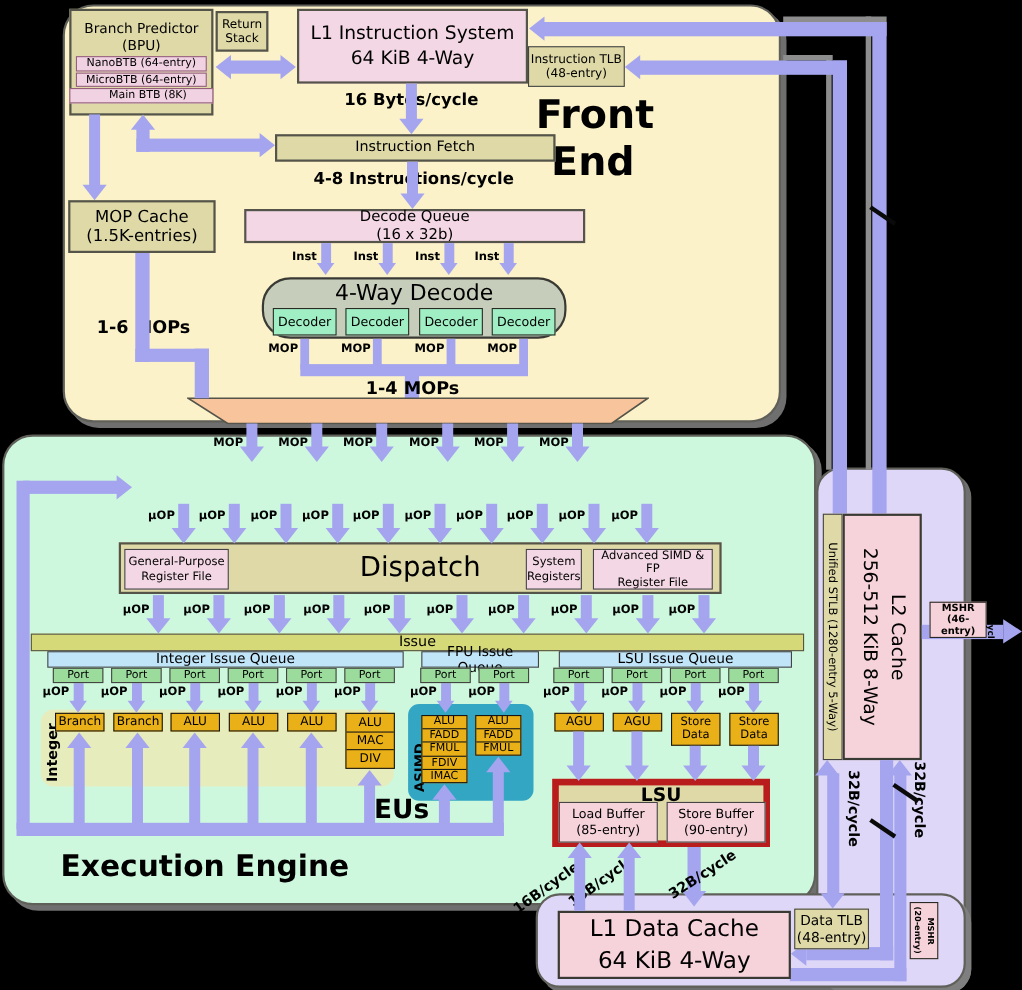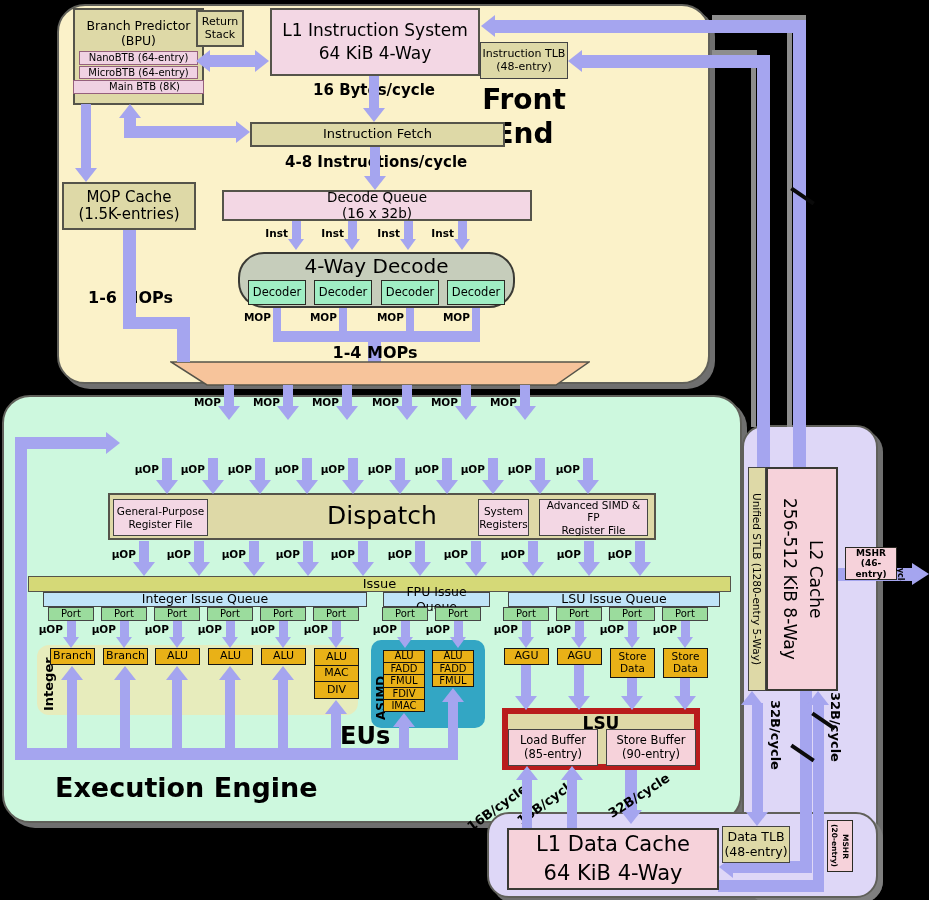--- a/index.html
+++ b/index.html
@@ -43,40 +43,40 @@
   <div class="sh gray" style="left:712px;top:50px;width:45px;height:5px;"></div>
   <div class="sv gray" style="left:751px;top:50px;width:5px;height:377px;"></div>
   <div class="t tl" style="left:481px;top:15px;"></div>
   <div class="sh" style="left:494px;top:20px;width:312px;height:13px;"></div>
   <div class="sv" style="left:793px;top:20px;width:13px;height:447px;"></div>
   <div class="t tl" style="left:568px;top:50px;"></div>
   <div class="sh" style="left:581px;top:55px;width:189px;height:13px;"></div>
   <div class="sv" style="left:757px;top:55px;width:13px;height:412px;"></div>
   <div class="sl" style="left:789px;top:194px;transform:rotate(34deg);"></div>
 
-  <div class="b tan bd2" style="left:73px;top:8px;width:131px;height:97px;padding:2px;">
+  <div class="b tan bd2" style="left:63px;top:8px;width:131px;height:97px;padding:2px;">
     <span style="font-size:12.5px;">Branch Predictor</span>
     <span style="font-size:12.5px;margin-bottom:2px;">(BPU)</span>
     <span style="font-size:10px;width:117px;background:#f0d2e2;border:1px solid #95607c;margin-top:1px;">NanoBTB (64-entry)</span>
     <span style="font-size:10px;width:117px;background:#f0d2e2;border:1px solid #95607c;margin-top:1px;">MicroBTB (64-entry)</span>
     <span style="font-size:10px;width:117px;background:#f0d2e2;border:1px solid #95607c;margin-top:1px;padding-left:12px;">Main BTB (8K)</span>
   </div>
   <div class="b tan bd2" style="left:196px;top:10px;width:48px;height:37px;font-size:11px;">
     <span>Return</span>
     <span>Stack</span>
   </div>
   <div class="b pk bd2" style="left:270px;top:8px;width:210px;height:68px;font-size:17px;line-height:1.35;">
     <span>L1 Instruction System</span>
     <span>64 KiB 4-Way</span>
   </div>
   <div class="b tan bd1" style="left:480px;top:42px;width:88px;height:37px;font-size:11px;">
     <span>Instruction TLB</span>
     <span>(48-entry)</span>
   </div>
-  <div class="lb" style="left:472px;top:83px;width:104px;font-size:28px;text-align:center;line-height:1.2;">
+  <div class="lb" style="left:487px;top:83px;width:104px;font-size:36px;text-align:center;line-height:1.2;">
     <span>Front</span><br>
     <span>End</span>
   </div>
 
   <div class="t tl" style="left:196px;top:50px;"></div>
   <div class="sh" style="left:209px;top:55px;width:48px;height:12px;"></div>
   <div class="t tr" style="left:255px;top:50px;border-left-width:14px;"></div>
 
   <div class="t tu" style="left:119px;top:104px;"></div>
   <div class="sv" style="left:124px;top:116px;width:12px;height:22px;"></div>

